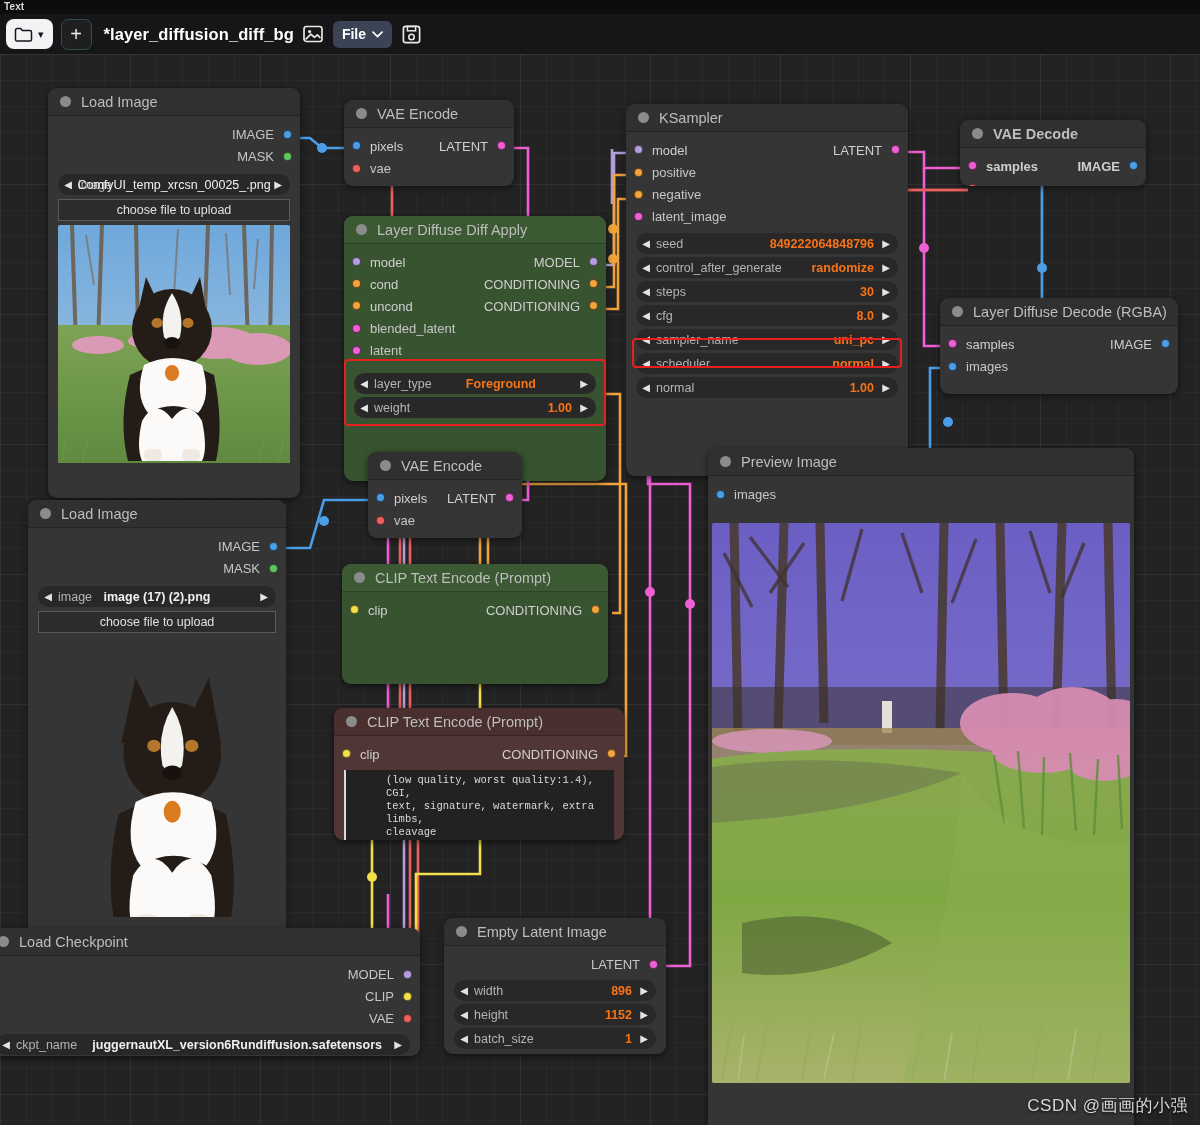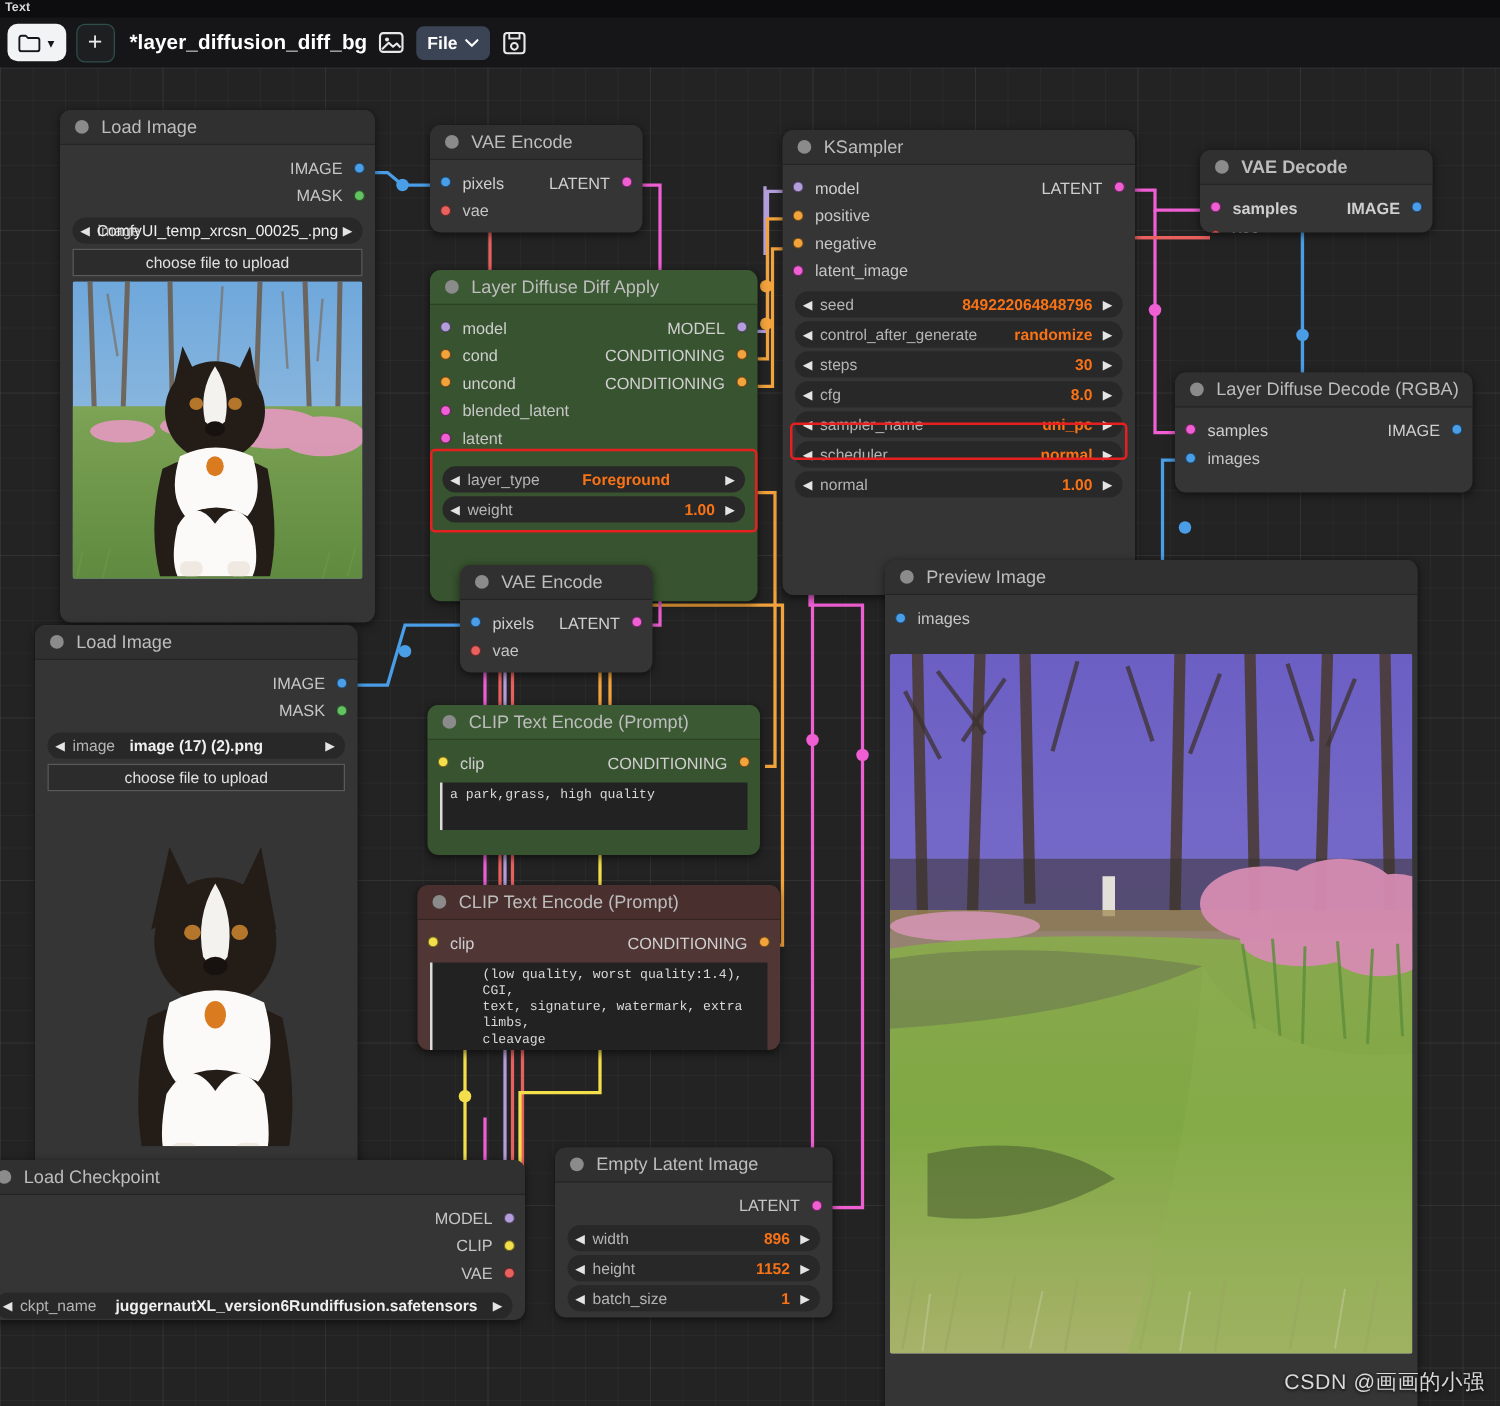--- a/index.html
+++ b/index.html
@@ -604,21 +604,20 @@
         <div class="row2">
           <div class="ls">
             <span class="port" style="background:#f3de4b;"></span>
             <span class="lbl">clip</span>
           </div>
           <div class="rs">
             <span class="lbl">CONDITIONING</span>
             <span class="port" style="background:#f2a33c;"></span>
           </div>
         </div>
-        <div class="textarea" style="min-height:38px;">a park,grass, high quality</div>
       </div>
     </div>
 
     <div class="node darkred" style="left:334px; top:654px; width:290px; height:132px;">
       <div class="node-title">
         <span class="node-dot"></span>
         <span>CLIP Text Encode (Prompt)</span>
       </div>
       <div class="node-body">
         <div class="row2">

